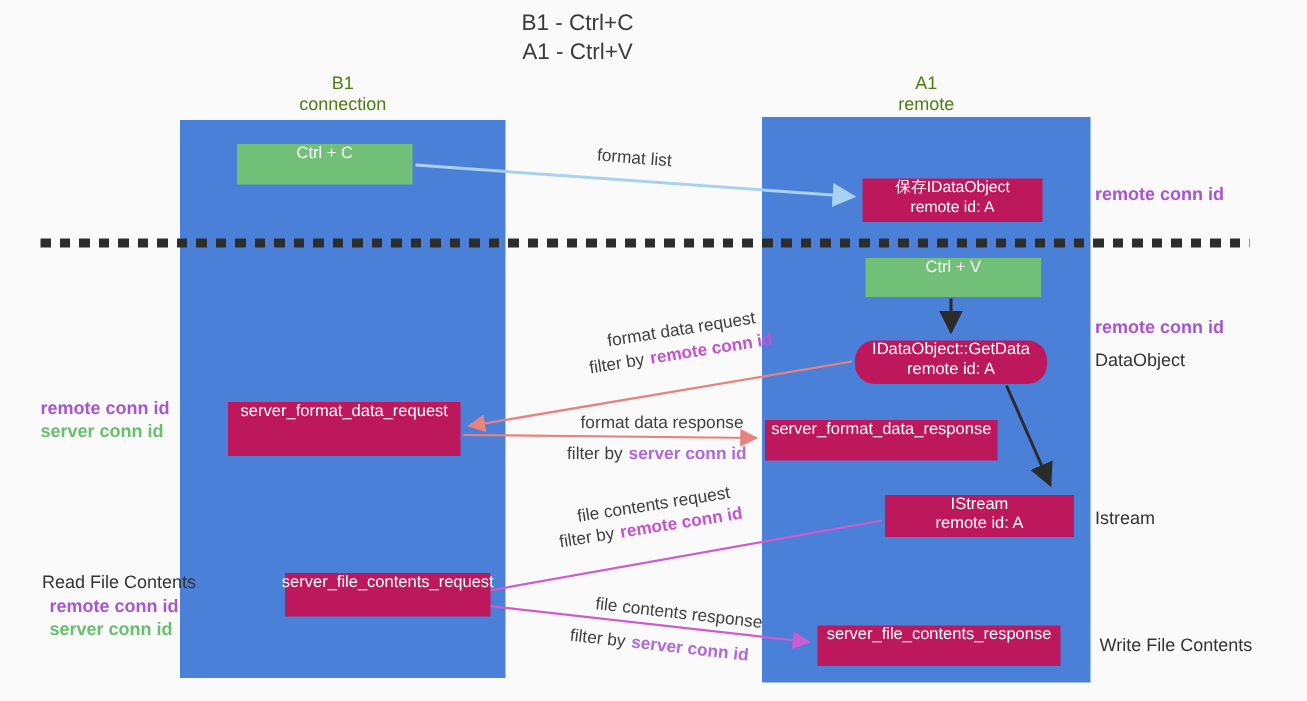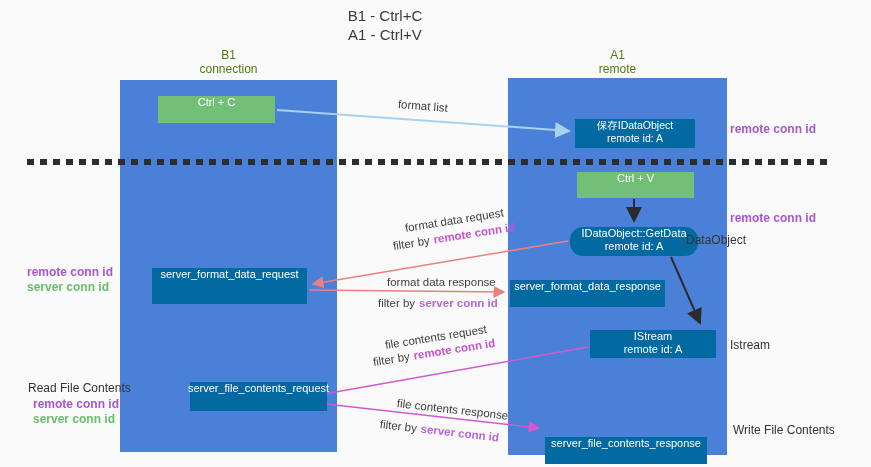--- a/index.html
+++ b/index.html
@@ -4,21 +4,21 @@
 <style>
   html,body{margin:0;padding:0;background:#fafafa;font-family:"Liberation Sans",sans-serif;}
   #canvas{position:relative;width:871px;height:467px;background:#fafafa;overflow:hidden;}
   .abs{position:absolute;}
   .title{left:0;top:6px;width:770px;text-align:center;font-size:15px;line-height:19px;color:#3a3a3a;}
   .lane-header{text-align:center;font-size:12px;line-height:14px;color:#4d7c0f;}
   .lane{background:#4a80d8;}
   .box{display:flex;flex-direction:column;align-items:center;justify-content:flex-start;
        color:#fff;font-size:11px;line-height:13px;text-align:center;white-space:nowrap;}
   .green{background:#72c077;}
-  .orange{background:#0369a1;}
+  .orange{background:#be185d;}
   .side-label{font-size:12px;font-weight:bold;white-space:nowrap;}
   .purple{color:#a855cf;}
   .magenta{color:#c453cd;}
   .lpurple{color:#b168d8;}
   .greenlbl{color:#69bf6b;}
   .plain{color:#333;font-weight:normal;}
   .dashes{height:6px;background:repeating-linear-gradient(to right,#2d2d2d 0,#2d2d2d 7px,transparent 7px,transparent 13px);}
   .alabel{font-size:11.5px;color:#3f3f3f;white-space:nowrap;transform-origin:left center;}
   .lbl2{display:flex;gap:4px;}
   .key{font-weight:bold;}
@@ -100,27 +100,27 @@
 
   <div class="abs box orange" style="left:590px;top:330px;width:126px;height:28px;">
     <span>IStream</span>
     <span>remote id: A</span>
   </div>
 
   <div class="abs box orange" style="left:150px;top:382px;width:137px;height:29px;margin-left:40px;">
     <span>server_file_contents_request</span>
   </div>
 
-  <div class="abs box orange" style="left:545px;top:417px;width:162px;height:27px;margin-top:20px;">
+  <div class="abs box orange" style="left:545px;top:417px;width:162px;height:27px;">
     <span>server_file_contents_response</span>
   </div>
 
   <div class="abs side-label purple" style="left:730px;top:122px;">remote conn id</div>
   <div class="abs side-label purple" style="left:730px;top:211px;">remote conn id</div>
-  <div class="abs side-label plain" style="left:686px;top:233px;">DataObject</div>
+  <div class="abs side-label plain" style="left:730px;top:233px;">DataObject</div>
   <div class="abs side-label plain" style="left:730px;top:338px;">Istream</div>
   <div class="abs side-label plain" style="left:733px;top:423px;">Write File Contents</div>
 
   <div class="abs side-label purple" style="left:27px;top:265px;">remote conn id</div>
   <div class="abs side-label greenlbl" style="left:27px;top:280px;">server conn id</div>
   <div class="abs side-label plain" style="left:28px;top:381px;">Read File Contents</div>
   <div class="abs side-label purple" style="left:33px;top:397px;">remote conn id</div>
   <div class="abs side-label greenlbl" style="left:33px;top:412px;">server conn id</div>
 
   <div class="abs alabel" style="left:398px;top:98px;transform:rotate(4.5deg);">format list</div>

